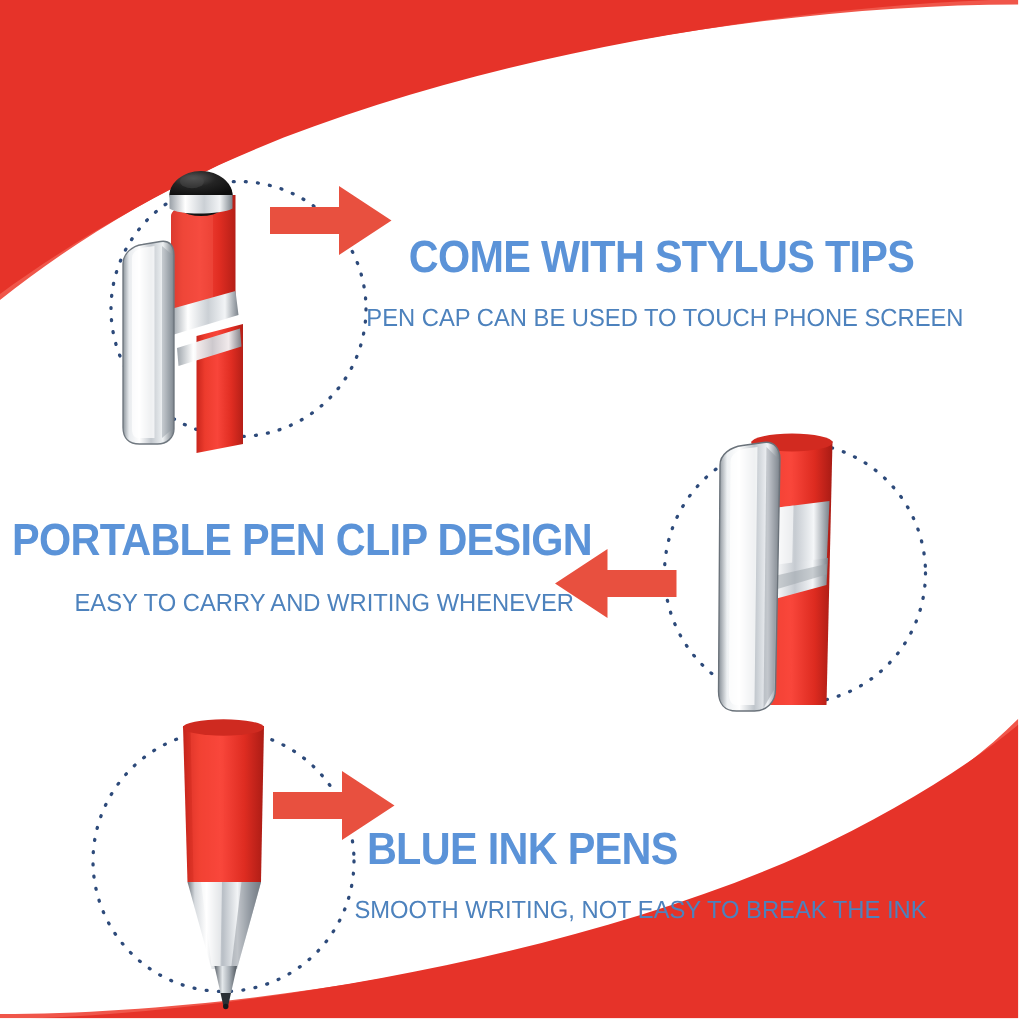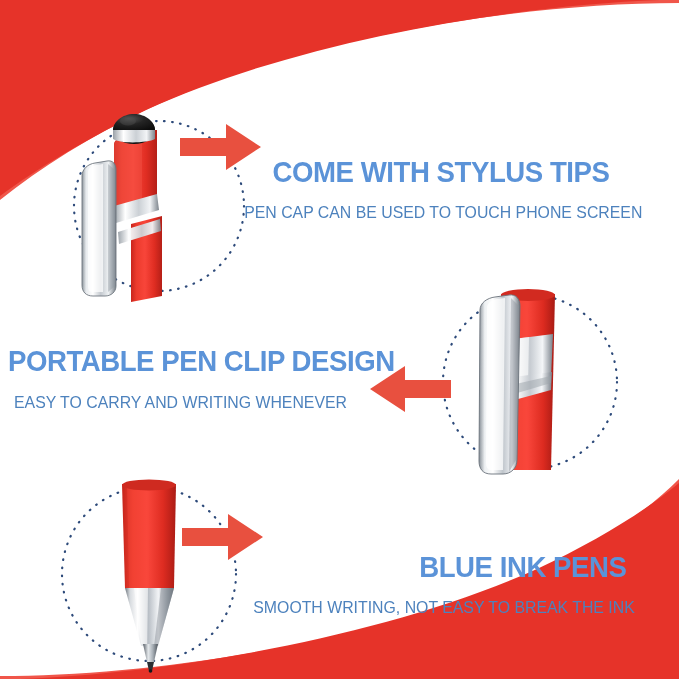--- a/index.html
+++ b/index.html
@@ -83,21 +83,21 @@
     text-align: left;
     width: 390px;
   }
   #text-group-2 .headline { transform-origin: left center; }
   #text-group-2 .subline  { transform-origin: left center; margin-top: 18px; margin-left: 6px;}
 
   
   #text-group-3 {
     left: 228px;
     top: 508px;
-    text-align: right;
+    text-align: left;
     width: 415px;
   }
   #text-group-3 .headline { transform-origin: center; }
   #text-group-3 .subline  { transform-origin: center; margin-top: 17px; }
 </style>
 </head>
 <body>
 
 <div id="infographic">
 
@@ -220,21 +220,21 @@
       <path d="M55,28 C55,21 62,16 70,15 L84,13 C91,12 95,17 95,24
                L92,178 C92,186 86,192 78,192 L66,192 C58,192 54,187 54,179 Z" fill="url(#chromeClip2)" stroke="#6a727a" stroke-width="0.9"></path>
       <path d="M62,26 C62,21 67,18 72,17 L80,16 L78,188 L66,188 C62,188 61,184 61,180 Z" fill="#ffffff" opacity="0.75"></path>
       <path d="M86,16 L94,24 L91,178 L84,190 Z" fill="#8b939b" opacity="0.45"></path>
     </svg>
 
     <svg class="illustration" id="arrow-2" style="left:368px;top:88px;width:85px;height:55px;" viewBox="0 0 85 55">
       <path d="M83,18 L37,18 L37,4 L2,27 L37,50 L37,36 L83,36 Z" fill="#e8503f"></path>
     </svg>
 
-    <div class="text-group" id="text-group-2" style="top:72px;">
+    <div class="text-group" id="text-group-2" style="top:72px;text-align:right;">
       <p class="headline">PORTABLE PEN CLIP DESIGN</p>
       <p class="subline">EASY TO CARRY AND WRITING WHENEVER</p>
     </div>
   </div>
 
   <div class="feature-block" style="left:0;top:420px;width:679px;height:230px;">
 
     <svg class="illustration" id="illustration-3" style="left:48px;top:10px;width:215px;height:205px;" viewBox="0 0 215 205">
       <defs>
         <linearGradient id="redBarrel3" x1="0" y1="0" x2="1" y2="0">

